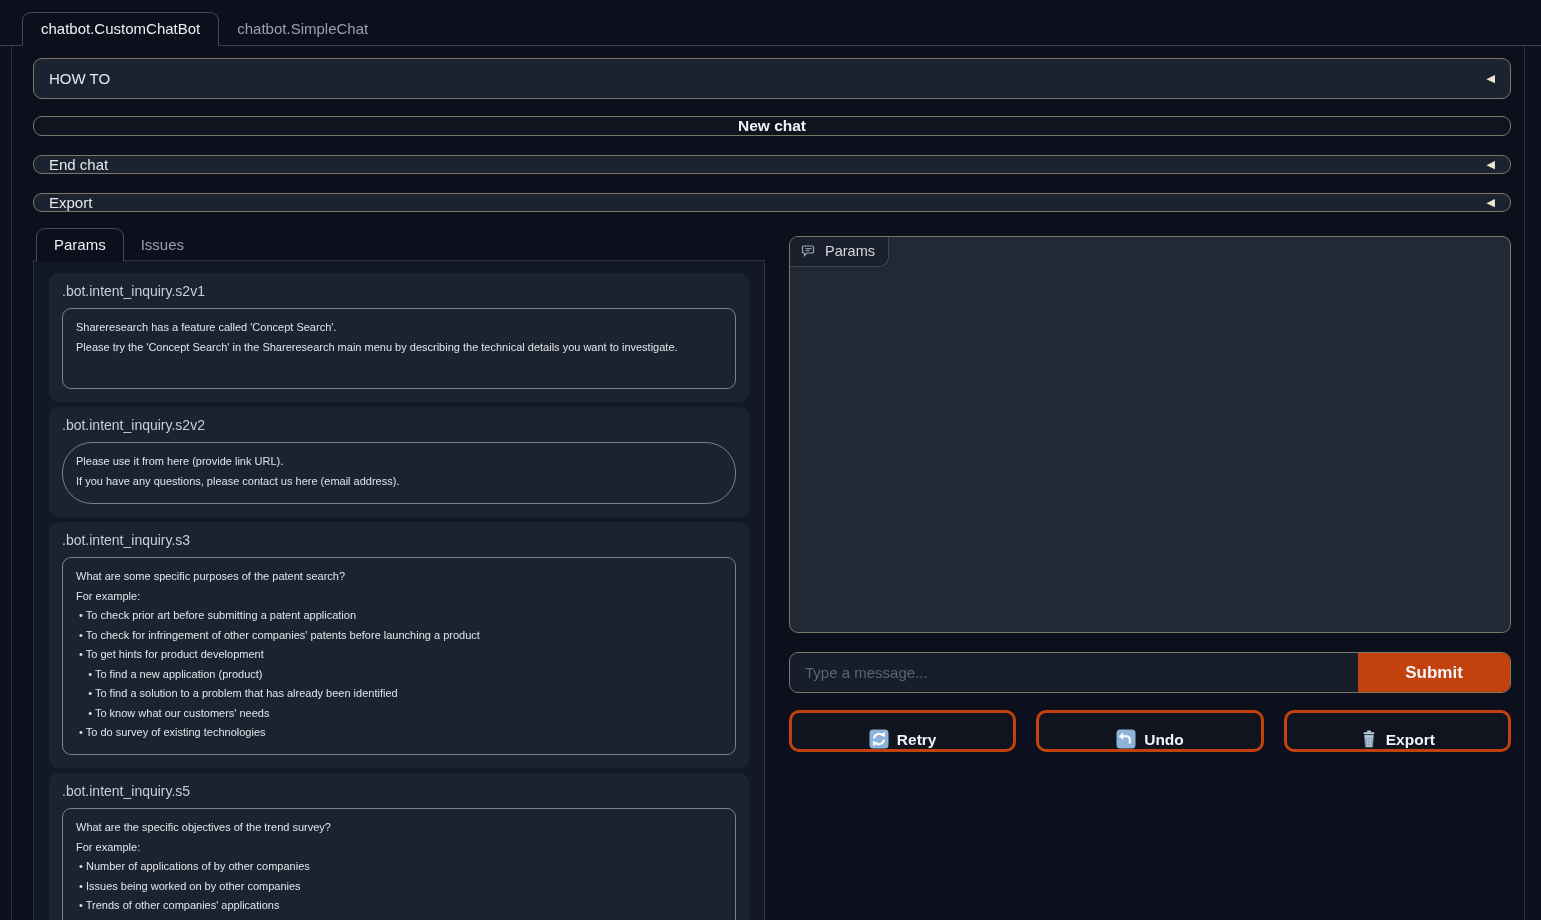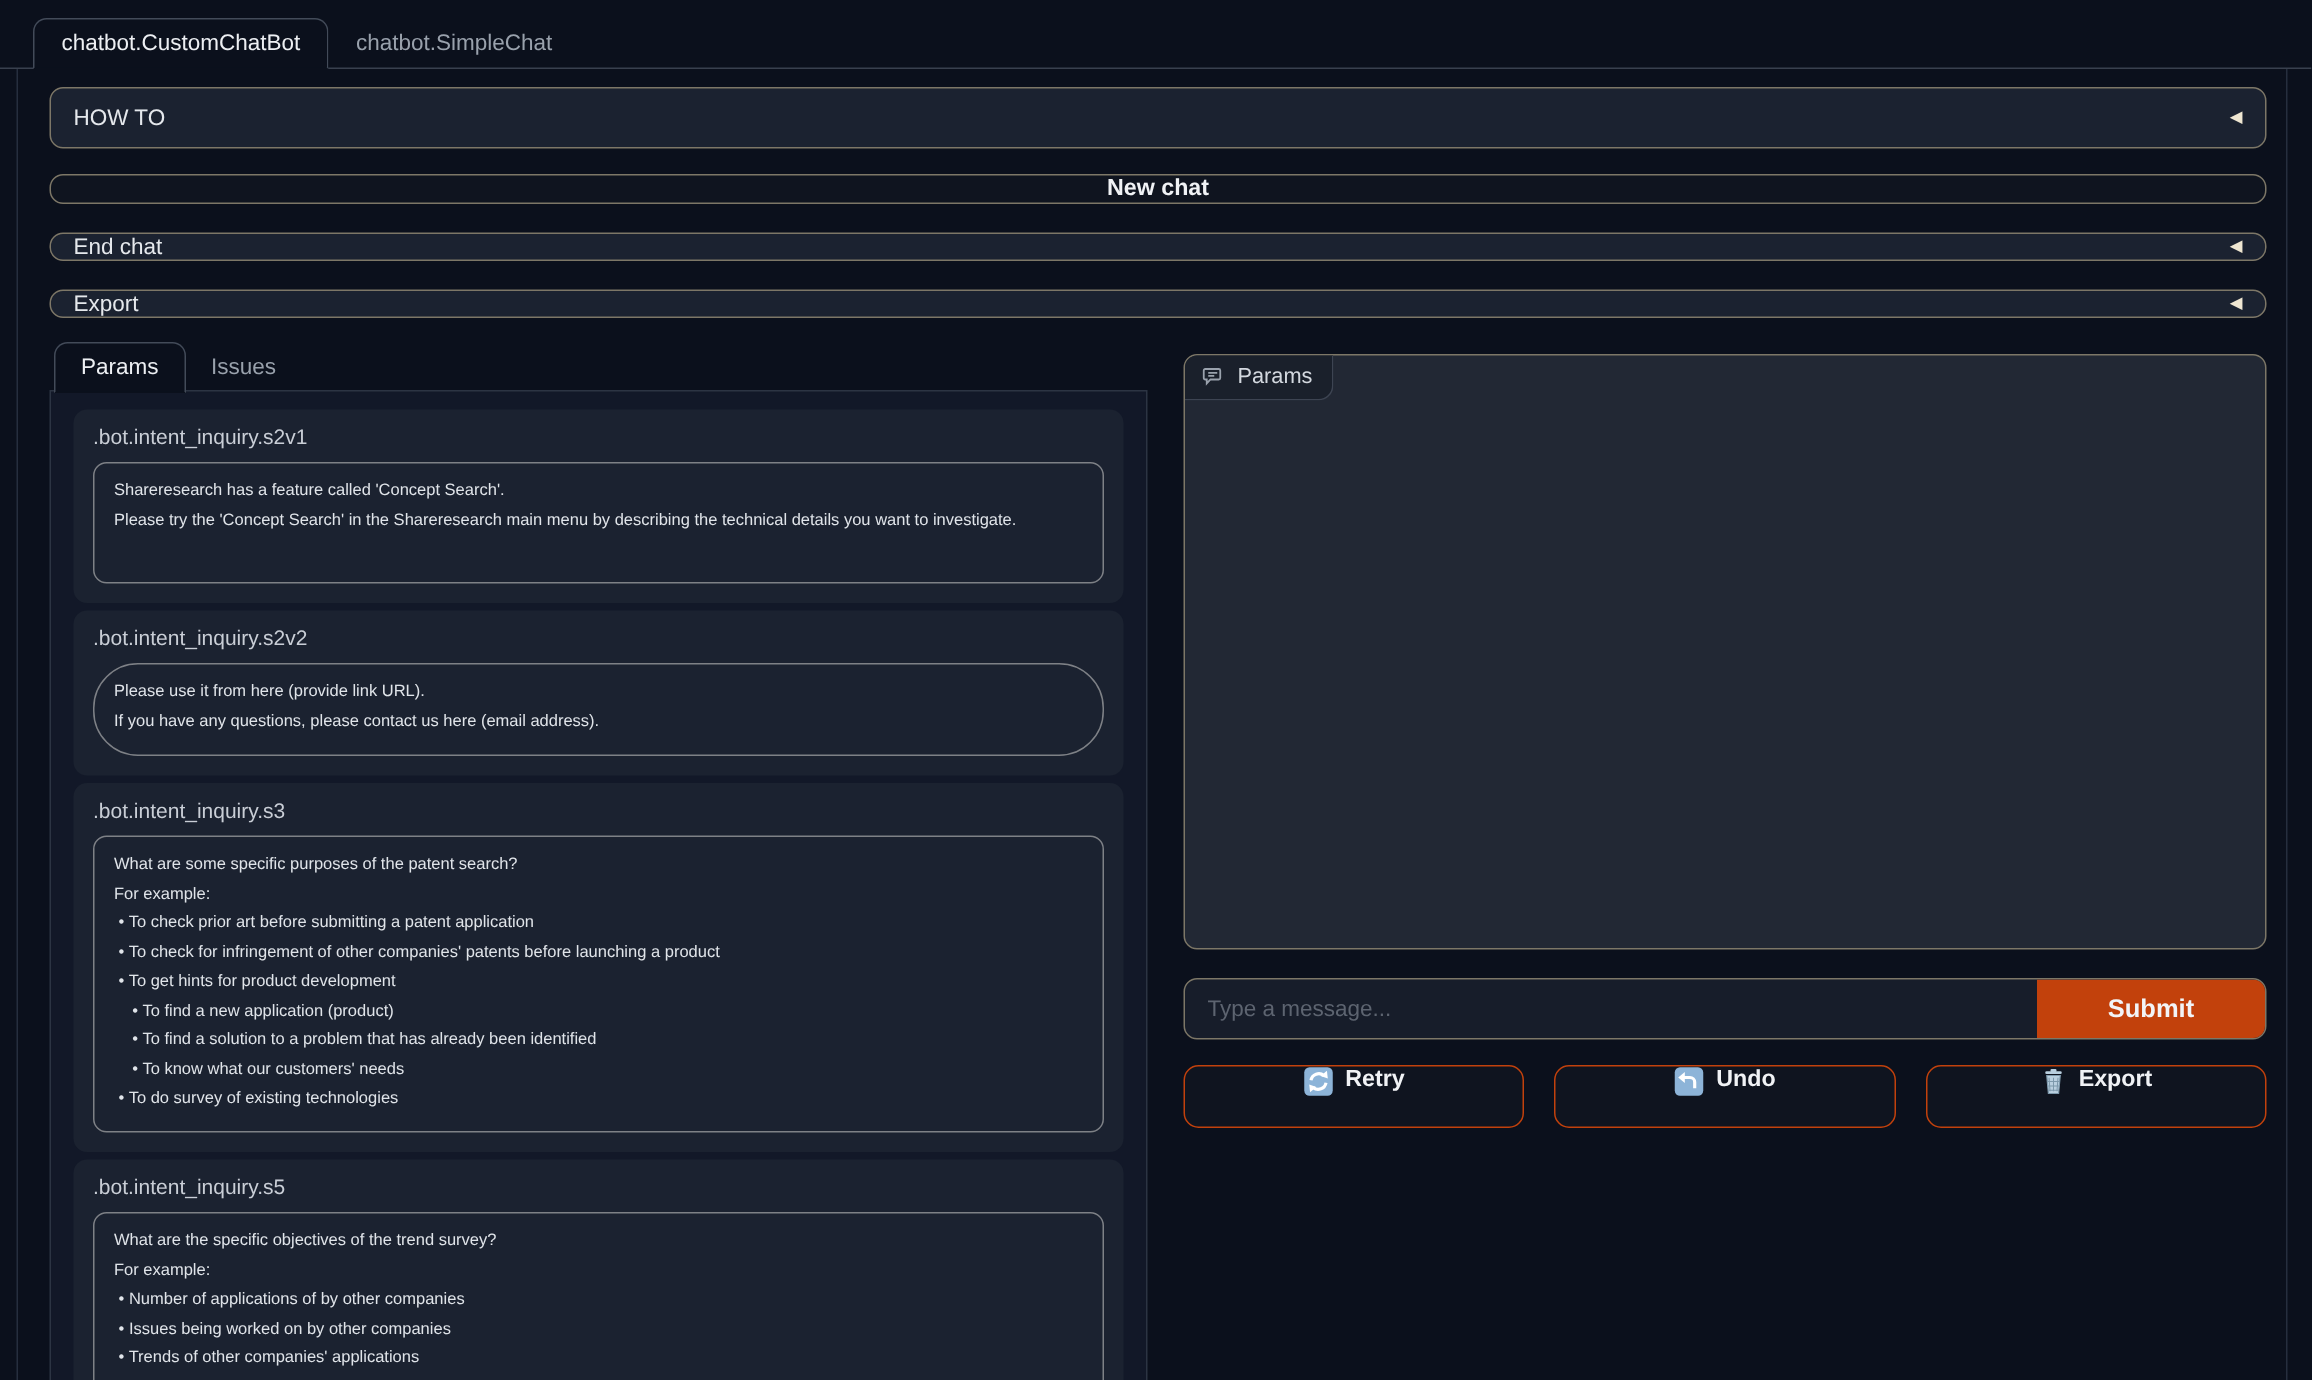--- a/index.html
+++ b/index.html
@@ -154,23 +154,23 @@
     border:none;
     color:#f2f4f7;
     font-family:"Liberation Sans", sans-serif;
     font-weight:700; font-size:17px;
     cursor:pointer;
   }
   .btn-row { display:flex; gap:20px; margin-top:17px; }
   .chat-btn {
     flex:1; height:42px;
     background:#0f141f;
-    border:1px solid #c2410c;
+    border:3px solid #c2410c;
     border-radius:10px;
-    display:flex; align-items:flex-start; justify-content:center; gap:8px;
+    display:flex; align-items:flex-end; justify-content:center; gap:8px;
     color:#f0f2f5; font-weight:700; font-size:15.5px;
     font-family:"Liberation Sans", sans-serif;
     cursor:pointer;
   }
   .icon { display:inline-flex; }
 </style>
 </head>
 <body>
 
 <div class="main-tabbar">

